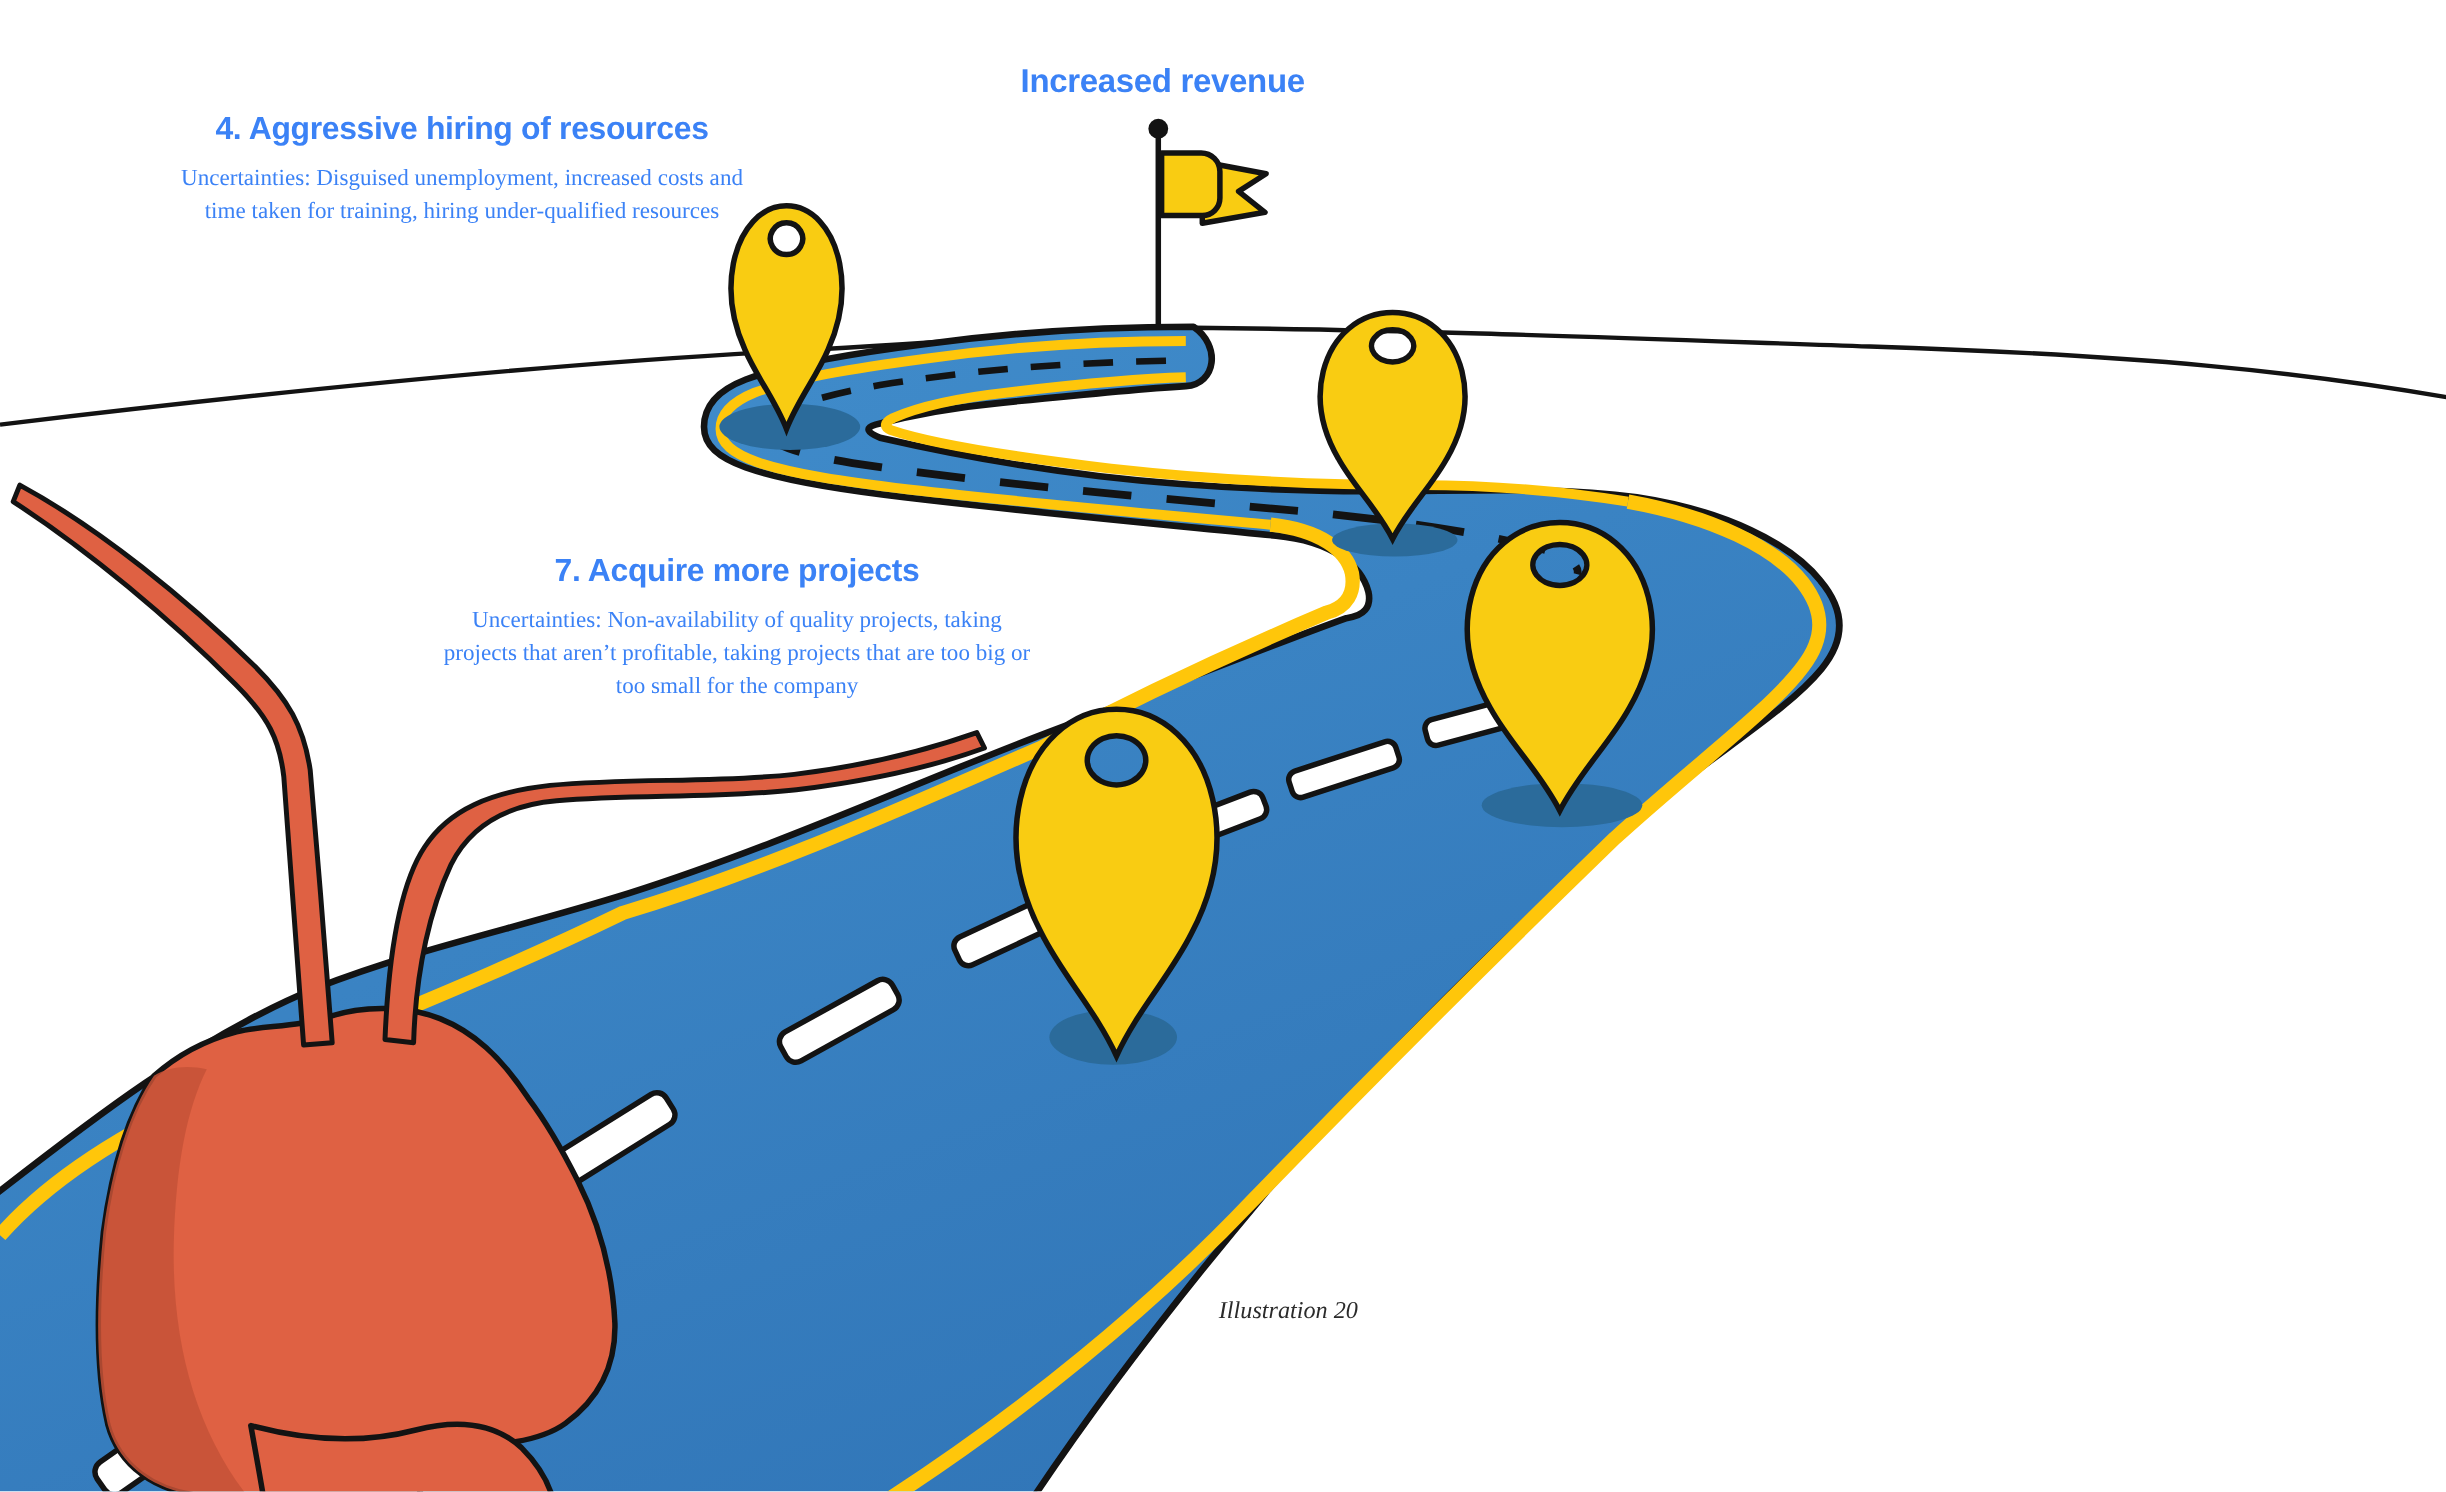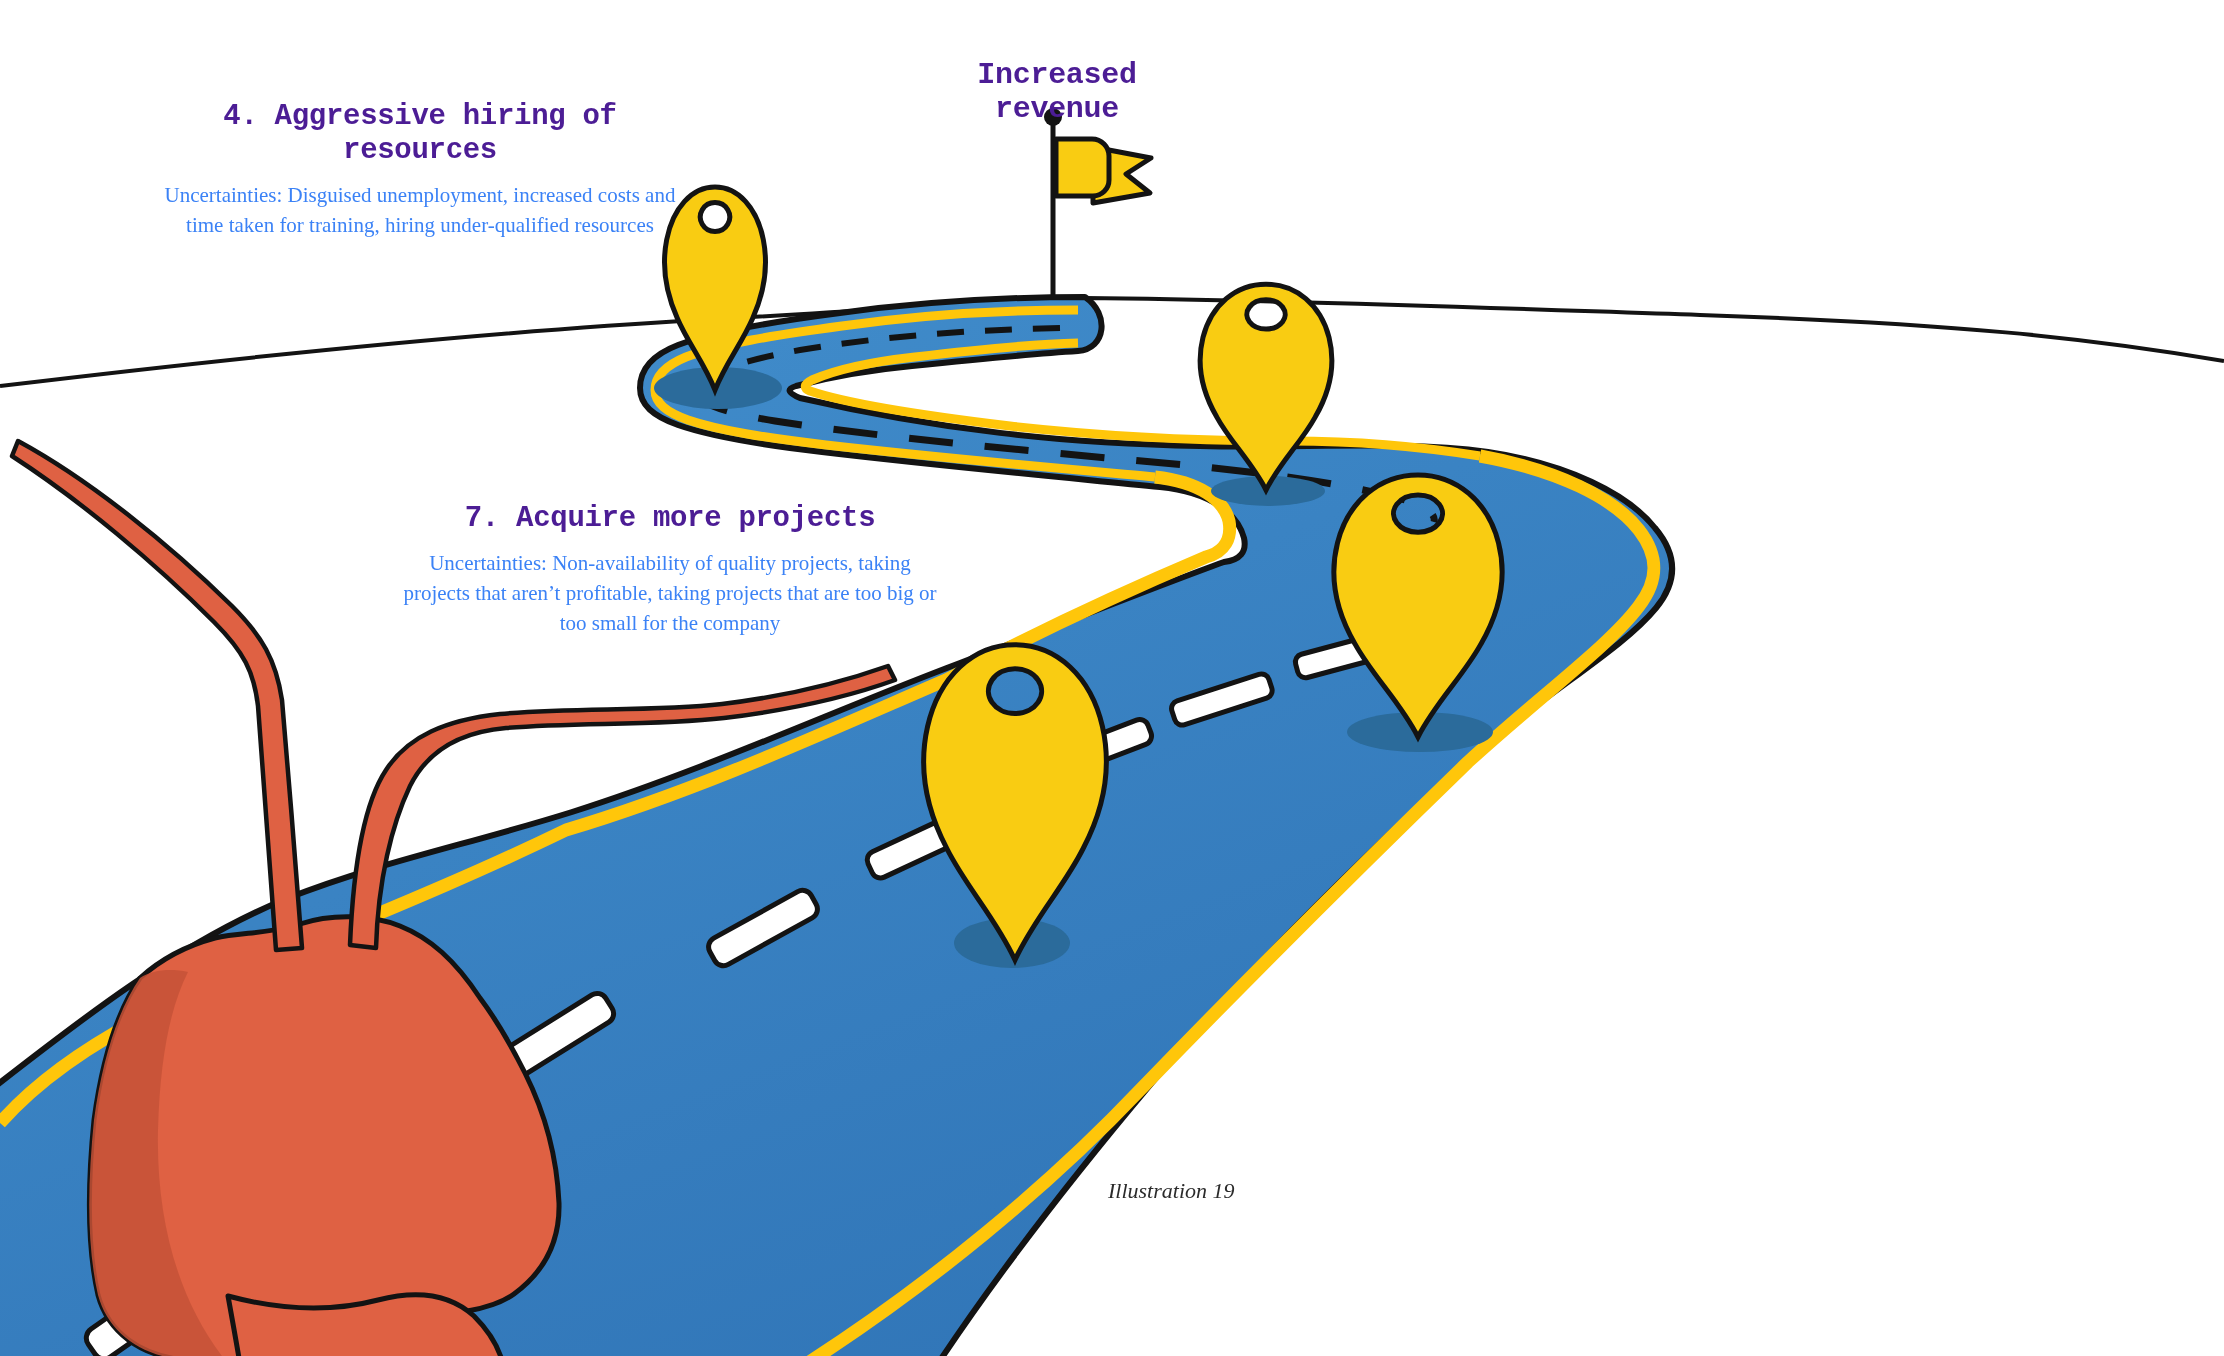--- a/index.html
+++ b/index.html
@@ -1,20 +1,20 @@
 <!DOCTYPE html>
 <html><head>
 <meta charset="utf-8">
 <style>
   html,body{margin:0;padding:0;background:#fff;}
   #stage{position:relative;width:2224px;height:1356px;overflow:hidden;background:#fff;
          font-family:"Liberation Sans",sans-serif;}
   #scene{position:absolute;left:0;top:0;width:2224px;height:1356px;}
   .txt{position:absolute;z-index:5;}
-  .heading{font-family:Liberation Mono, monospace;font-weight:bold;color:#4c1d95;
+  .heading{font-family:Liberation Sans, sans-serif;font-weight:bold;color:#3b82f6;
            font-size:29px;letter-spacing:-0.3px;line-height:34px;}
   .body{font-family:"Liberation Serif",serif;font-size:21px;line-height:30px;color:#3b82f6;
         margin-top:12px;}
   .right{text-align:center;}
   .left{text-align:left;}
   .just{text-align:justify;}
   .center{text-align:center;}
   .caption{font-family:"Liberation Serif",serif;font-style:italic;font-size:22px;color:#2b2b2b;}
 </style>
 </head>
@@ -169,15 +169,15 @@
 
   <div class="txt left" style="left:1295px;top:170px;width:452px;">
   </div>
 
 
   <div class="txt right" style="left:395px;top:502px;width:550px;">
     <div class="heading">7. Acquire more projects</div>
     <div class="body">Uncertainties: Non-availability of quality projects, taking projects that aren’t profitable, taking projects that are too big or too small for the company</div>
   </div>
 
-  <div class="txt caption" style="left:1108px;top:1178px;width:300px;">Illustration 19</div>
+  <div class="txt caption" style="left:1108px;top:1178px;width:300px;">Illustration 20</div>
 
 </div>
 
 </body></html>

